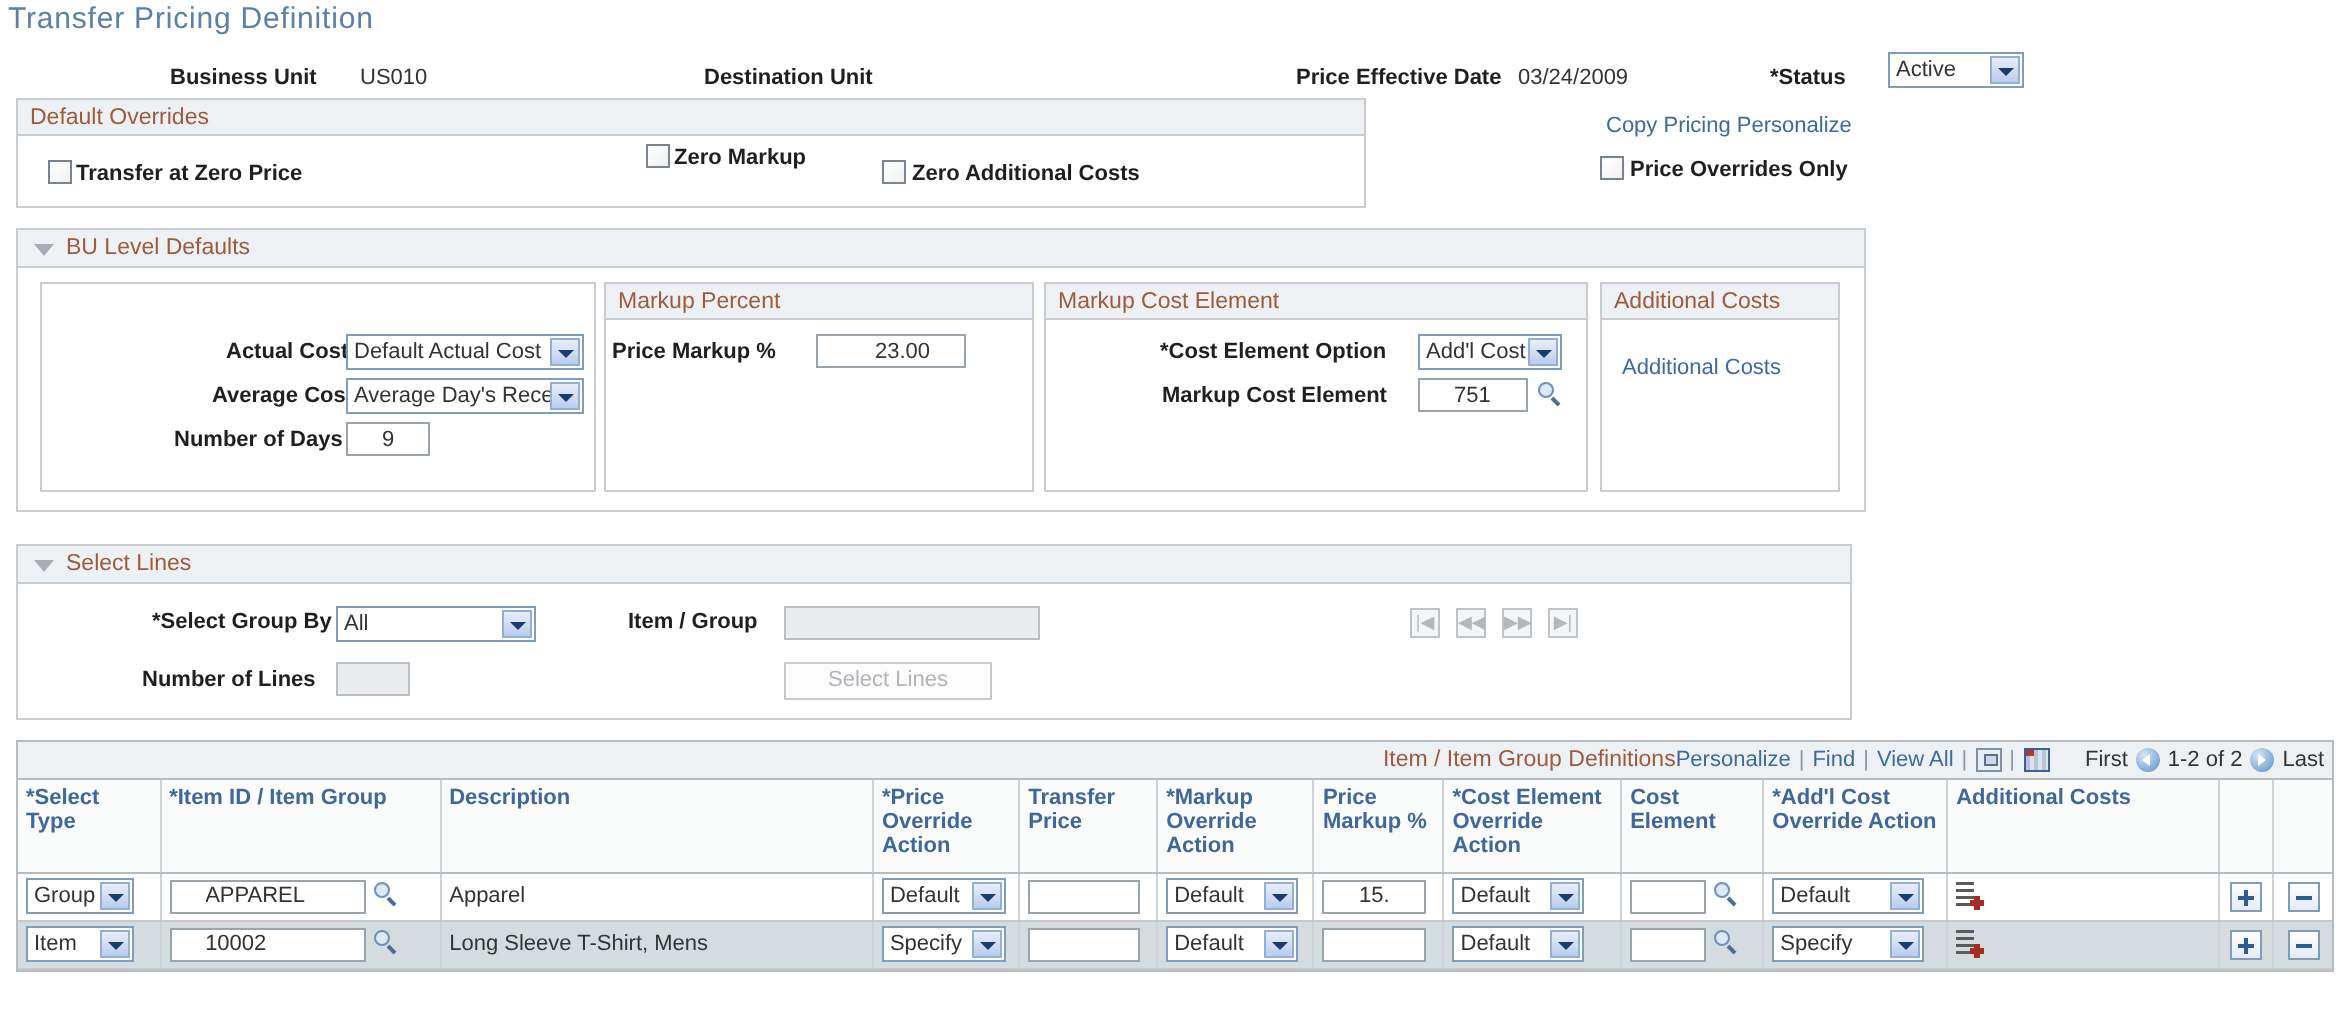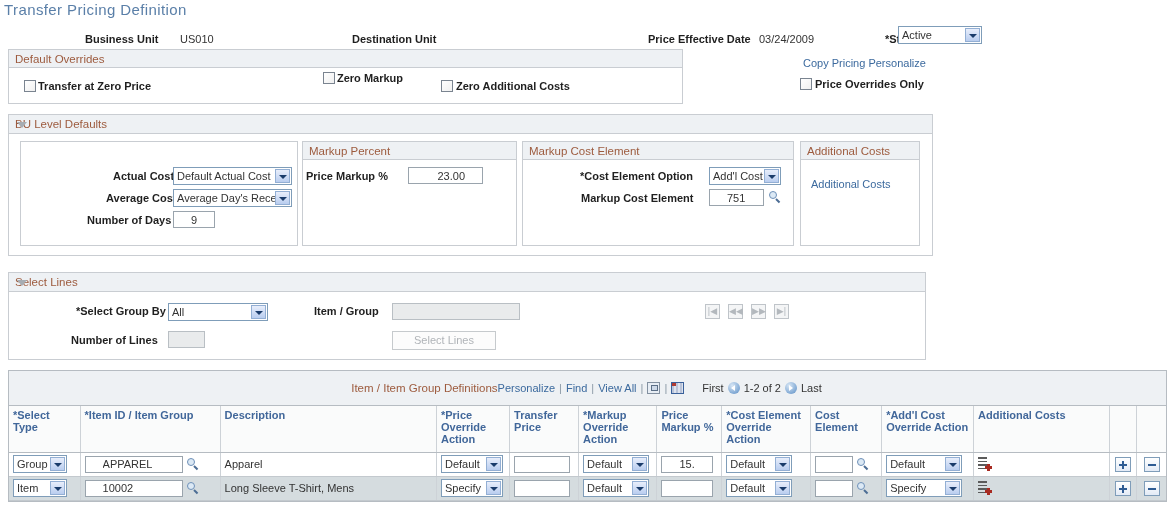--- a/index.html
+++ b/index.html
@@ -60,21 +60,21 @@
   }
   .section-bar {
     position: absolute;
     background: #eef1f4;
     border: 1px solid #c9cdd2;
     box-sizing: border-box;
     height: 20px;
     color: #9d5b3e;
     font-size: 11.5px;
     line-height: 18px;
-    padding-left: 6px;
+    padding-left: 24px;
   }
   .tri {
     position: absolute;
     left: 8px; top: 7px;
     width: 0; height: 0;
     border-left: 5px solid transparent;
     border-right: 5px solid transparent;
     border-top: 6px solid #a7adb3;
   }
 
@@ -212,24 +212,24 @@
     position: absolute;
     left: 8px; top: 370px;
     width: 1159px;
     border: 1px solid #b6bcc2;
     box-sizing: border-box;
     background: #ffffff;
   }
   .grid-title-bar {
     display: flex;
     align-items: center;
-    justify-content: center;
+    justify-content: flex-end;
     background: #eef1f4;
     border-bottom: 1px solid #b6bcc2;
-    height: 35px;
+    height: 19px;
     padding: 0 4px 0 2px;
     box-sizing: border-box;
   }
   .grid-title {
     color: #9d5b3e;
     font-size: 11.5px;
     white-space: nowrap;
   }
   .grid-tools {
     display: flex;
@@ -351,21 +351,21 @@
   <div style="position:absolute; left:85px; top:33px;" class="lbl">Business Unit</div>
   <div style="position:absolute; left:180px; top:33px;" class="val">US010</div>
 
   <div style="position:absolute; left:352px; top:33px;" class="lbl">Destination Unit</div>
   <div style="position:absolute; left:452px; top:33px;" class="val"></div>
 
   <div style="position:absolute; left:648px; top:33px;" class="lbl">Price Effective Date</div>
   <div style="position:absolute; left:759px; top:33px;" class="val">03/24/2009</div>
 
   <div style="position:absolute; left:885px; top:33px;" class="lbl">*Status</div>
-  <div class="sel" style="position:absolute; left:898px; top:26px; width:84px;">
+  <div class="sel" style="position:absolute; left:944px; top:26px; width:68px;">
     <span class="selv">Active</span>
     <span class="arw"></span>
   </div>
 
   <div class="groupbox" style="left:8px; top:49px; width:675px; height:55px;">
     <div class="group-hdr">Default Overrides</div>
 
     <div style="position:absolute; left:15px; top:30px;">
       <span class="cbx"></span><span class="lbl" style="margin-left:2px;">Transfer at Zero Price</span>
     </div>

